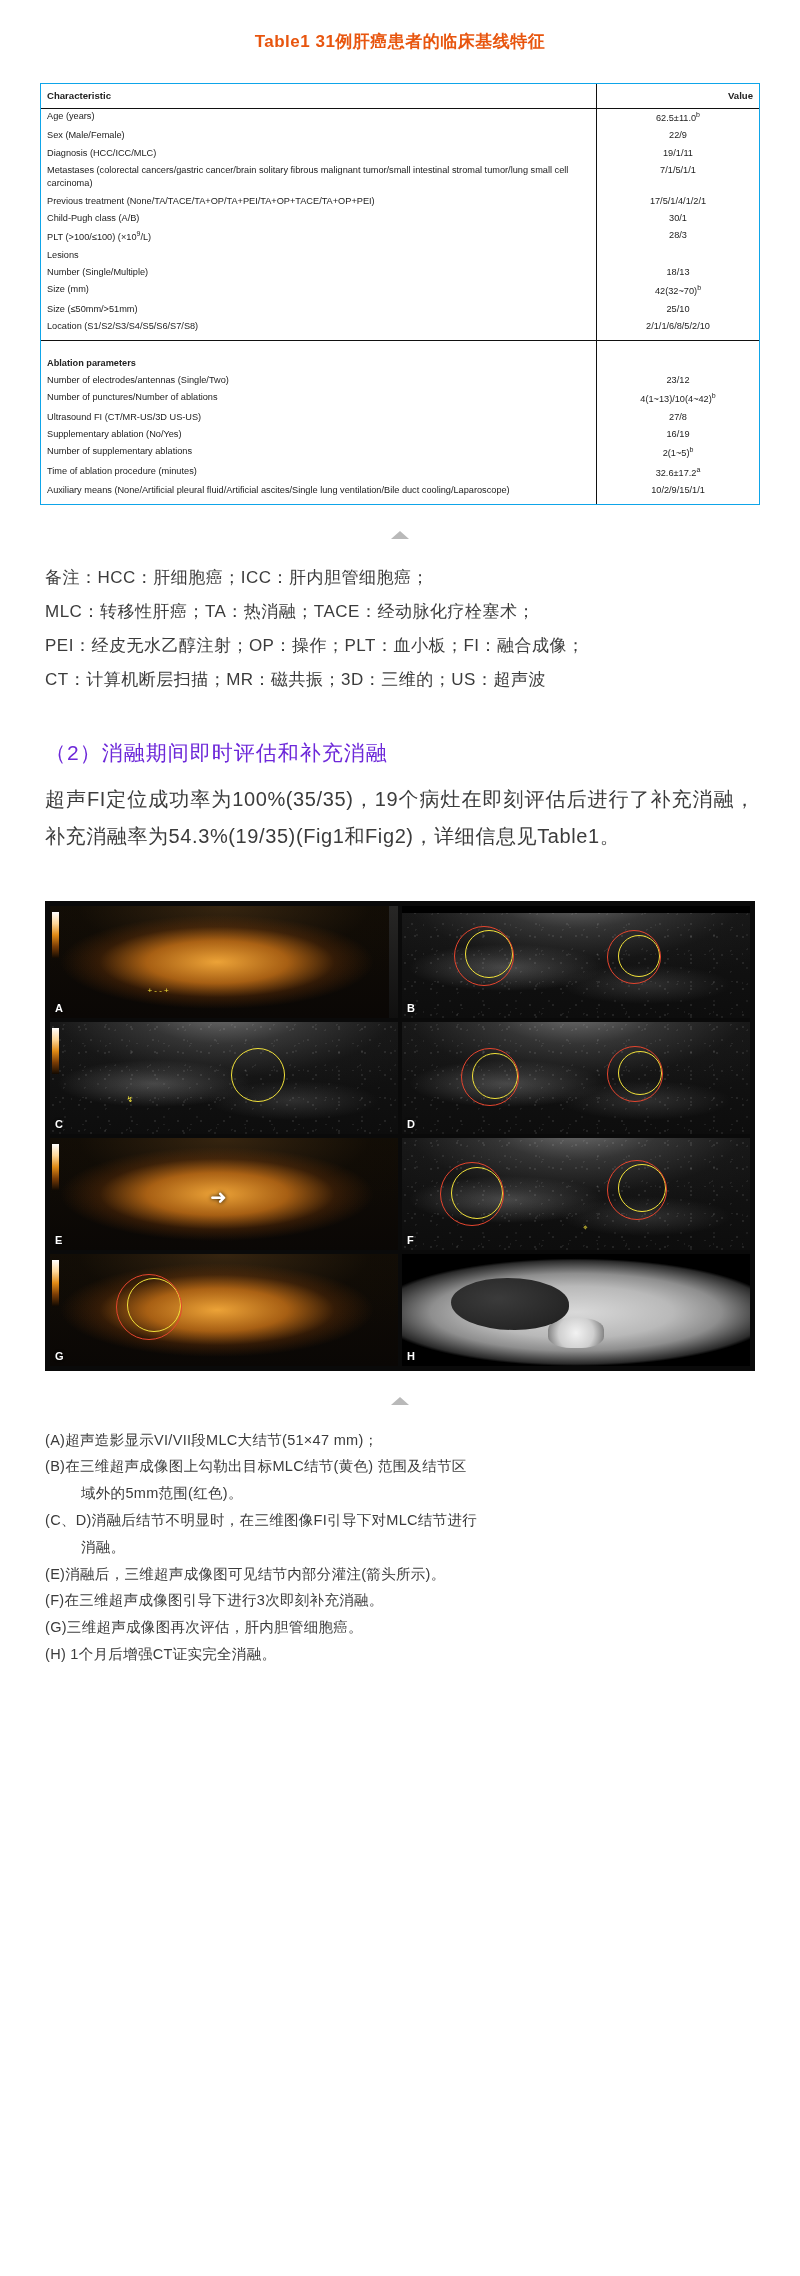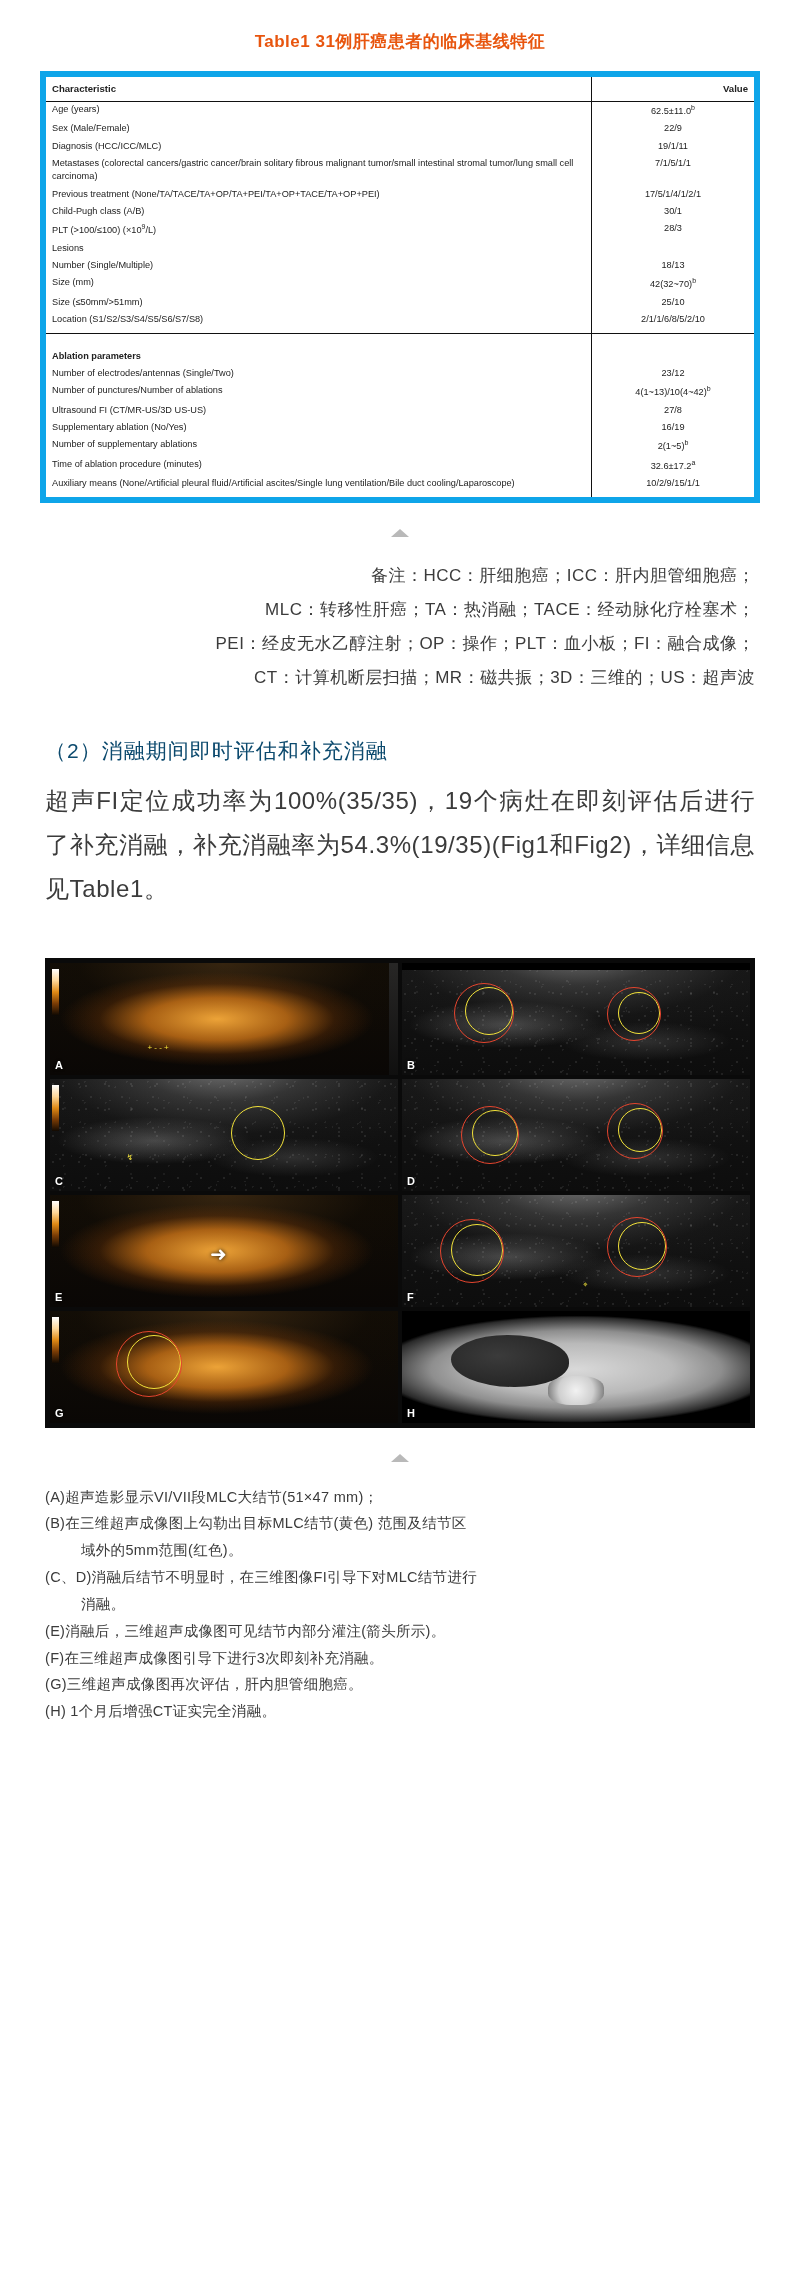--- a/index.html
+++ b/index.html
@@ -27,22 +27,22 @@
     text-align: center;
     color: #e8550e;
     font-weight: bold;
     font-size: 17px;
     letter-spacing: 0.5px;
     padding: 30px 0 18px 0;
   }
 
   
   .table-wrap {
-    margin: 0 40px;
-    border: 6px solid #0ea5e9;
+    margin: 12px 40px;
+    border: 1px solid #0ea5e9;
     box-sizing: border-box;
   }
   table.clin {
     width: 100%;
     border-collapse: collapse;
     font-size: 9.2px;
     line-height: 1.45;
   }
   table.clin th, table.clin td {
     padding: 2px 6px;
@@ -73,40 +73,40 @@
     width: 0; height: 0;
     margin: 26px auto 22px auto;
     border-left: 9px solid transparent;
     border-right: 9px solid transparent;
     border-bottom: 8px solid #b9b9b9;
   }
 
   
   .note {
     margin: 15px 45px;
-    text-align: right;
+    text-align: left;
     font-size: 17px;
     line-height: 2.0;
     color: #3b3b3b;
     letter-spacing: 0.5px;
   }
 
   
   .section-head {
     margin: 42px 45px 14px 45px;
-    color: #0c4a6e;
+    color: #6d28d9;
     font-size: 21px;
     font-weight: normal;
     letter-spacing: 1px;
   }
 
   
   .body-par {
     margin: 0 45px;
-    font-size: 24px;
+    font-size: 20px;
     line-height: 1.85;
     color: #3b3b3b;
     letter-spacing: 0.6px;
     text-align: justify;
   }
 
   
   .figure {
     margin: 46px 45px 0 45px;
     background: #0a0a0a;

